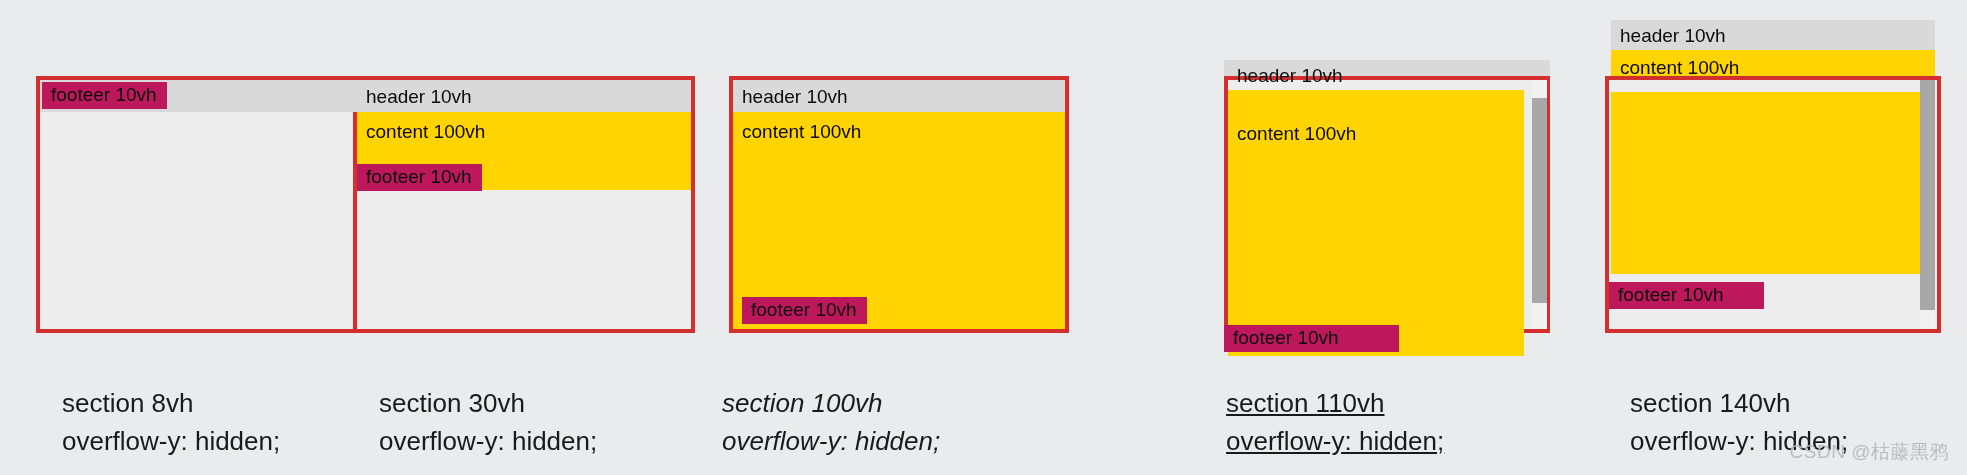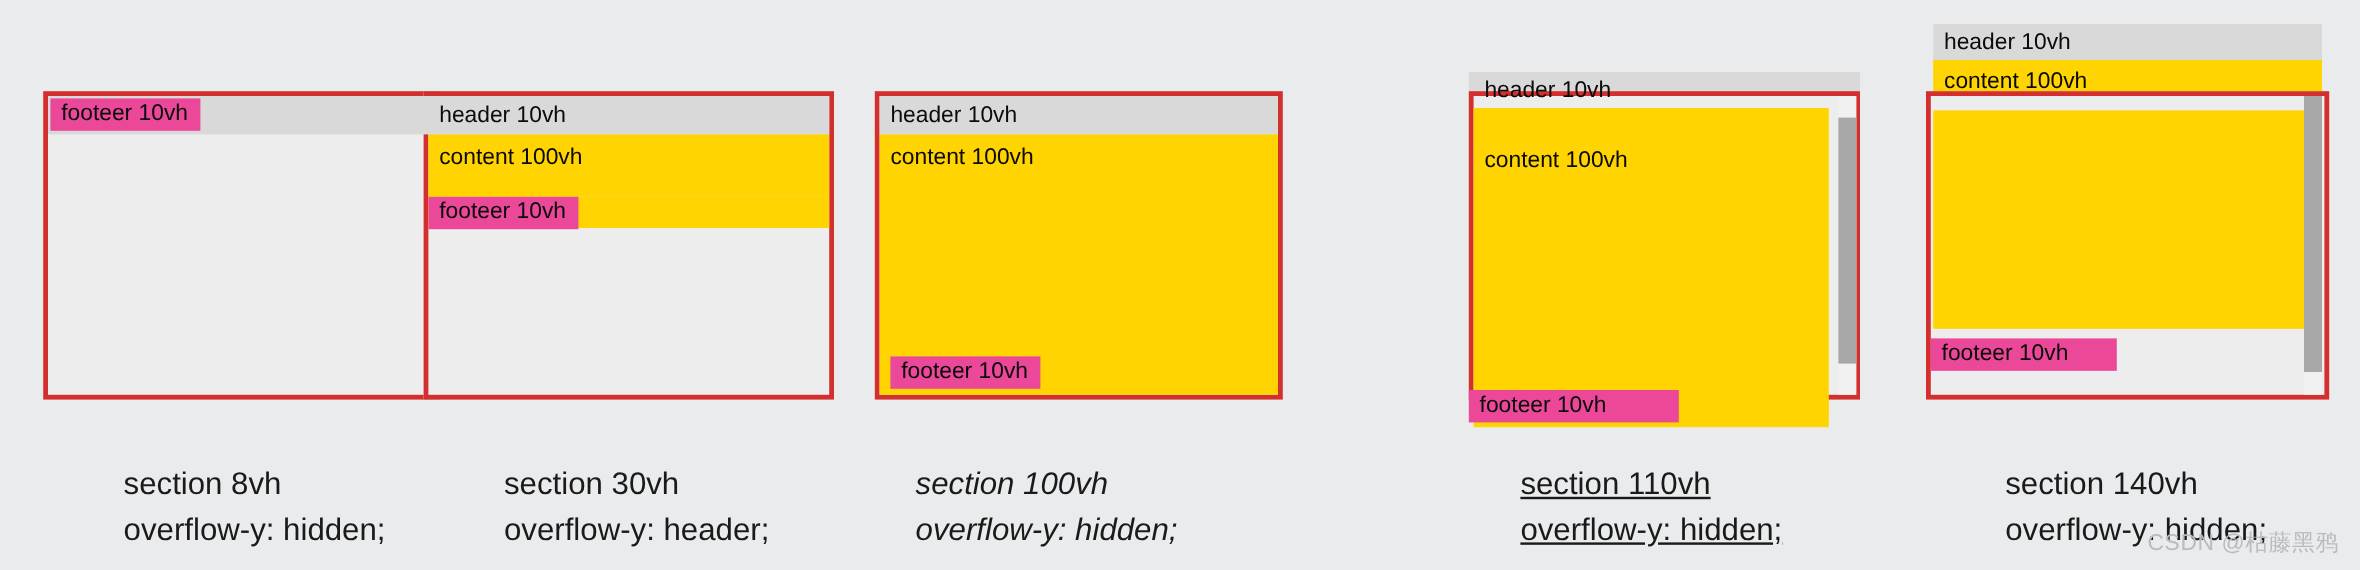--- a/index.html
+++ b/index.html
@@ -59,21 +59,21 @@
     background: #d9d9d9;
   }
   .band-content {
     background: #ffd400;
     align-items: flex-start;
     padding-top: 10px;
   }
 
   
   .chip {
-    background: #ec4899;
+    background: #be185d;
     display: inline-block;
     padding: 3px 10px 4px 9px;
     font-size: 19px;
     line-height: 1.05;
     color: #0b0b0b;
     white-space: nowrap;
   }
 
   
   .scrollbar {
@@ -89,21 +89,20 @@
     background: #a8a8a8;
   }
 
   .caption {
     position: absolute;
     font-size: 26px;
     line-height: 1.45;
     color: #1a1a1a;
     white-space: pre-line;
     z-index: 8;
-    margin-left: 41px;
   }
 
   .watermark {
     position: absolute;
     right: 18px;
     bottom: 10px;
     font-size: 19px;
     color: #b9bcbe;
     letter-spacing: 0.5px;
     white-space: nowrap;
@@ -136,21 +135,21 @@
     <div class="flow" style="left:-36px; top:80px; width:334px; z-index:5;">
       <div class="band band-header" style="height:32px;">header  10vh</div>
       <div class="band band-content" style="height:52px;">content 100vh</div>
       <div style="position:relative; height:26px;">
         <div style="position:absolute; inset:0; background:#ffd400;"></div>
         <span class="chip" style="position:absolute; left:0; top:0;">footeer  10vh</span>
       </div>
     </div>
 
     <div class="caption" style="left:-14px; top:385px;">section 30vh
-overflow-y: header;</div>
+overflow-y: hidden;</div>
   </div>
 
   <div class="panel" style="left:786px;">
 
     <div class="viewport" style="left:-57px; top:76px; width:340px; height:257px;"></div>
 
     <div class="flow" style="left:-53px; top:80px; width:332px; z-index:5;">
       <div class="band band-header" style="height:32px;">header  10vh</div>
       <div class="band band-content" style="height:217px; position:relative;">
         <span>content 100vh</span>

